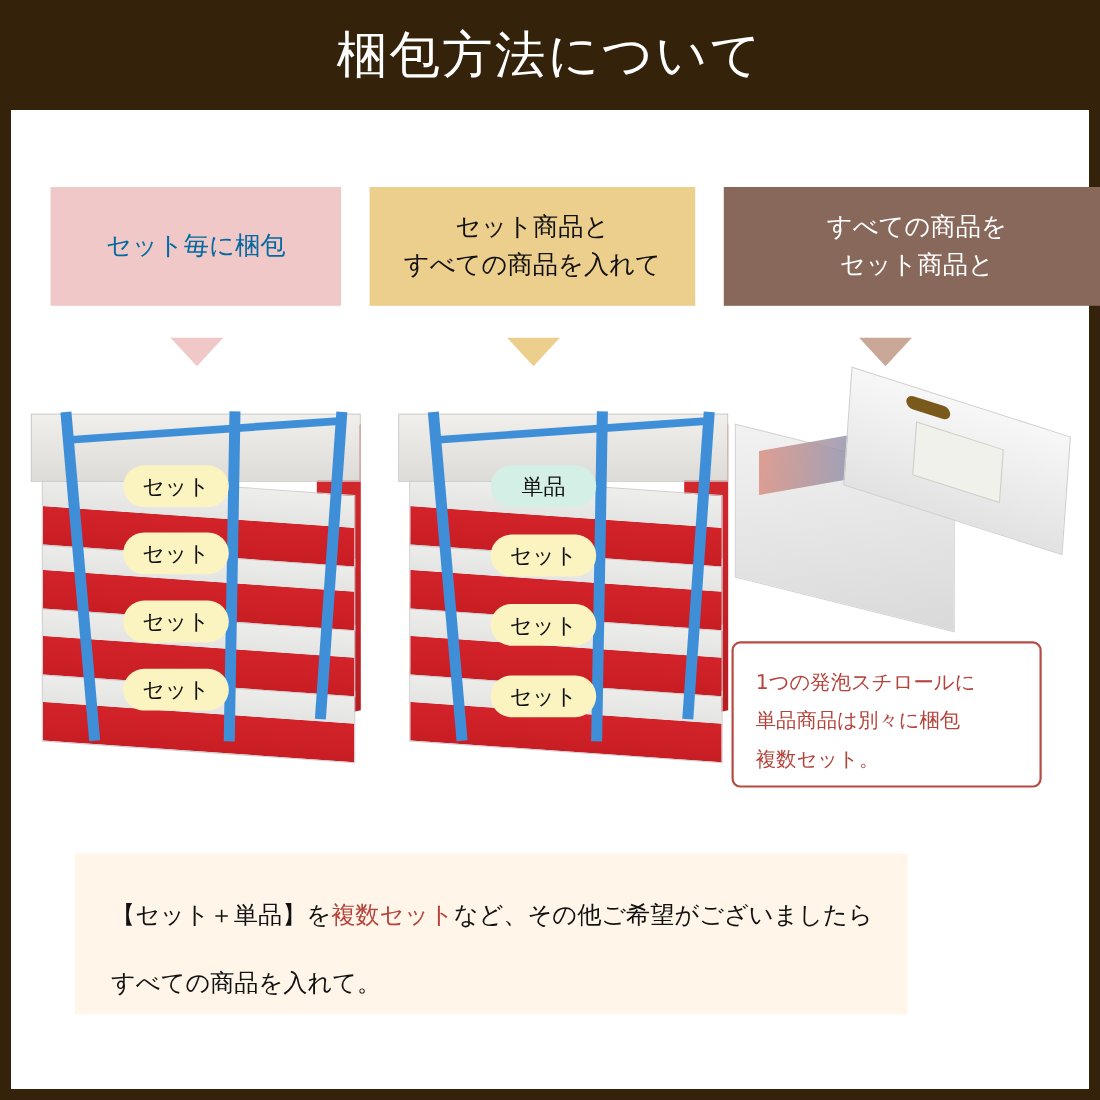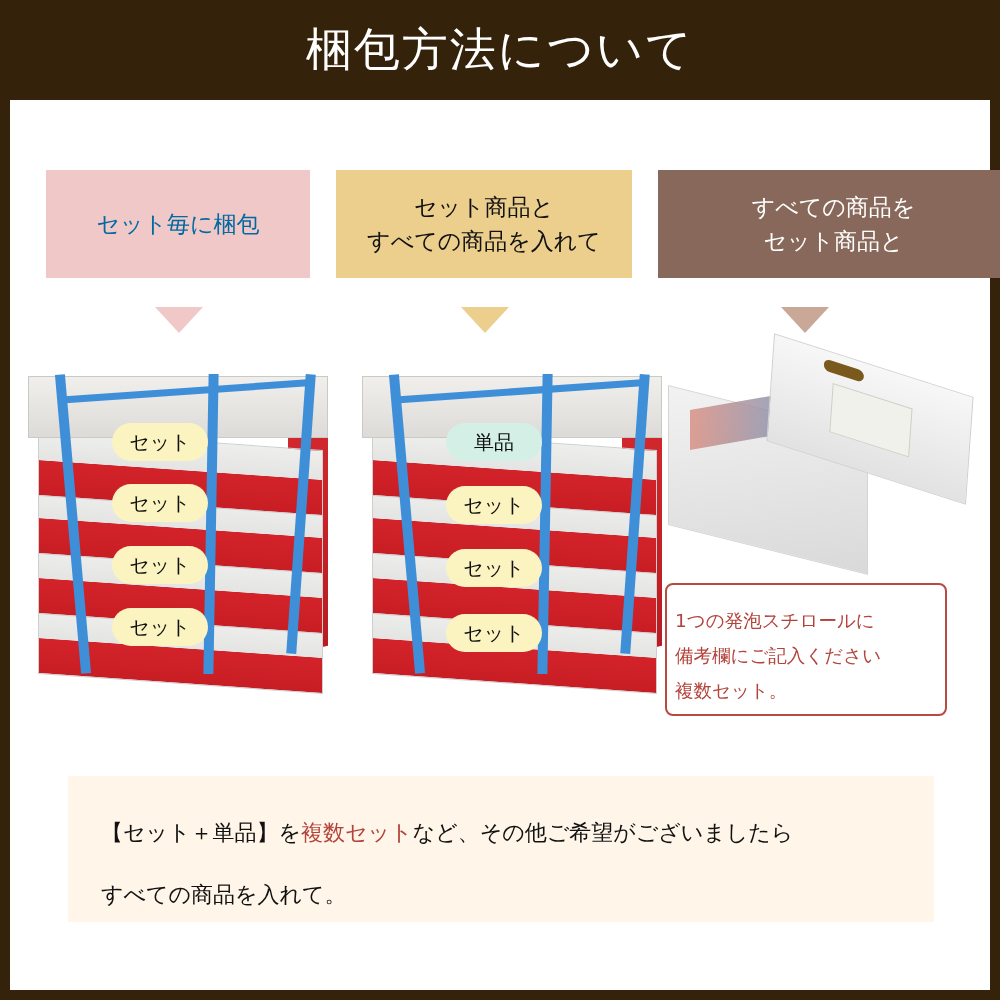--- a/index.html
+++ b/index.html
@@ -102,26 +102,26 @@
       background: #7a5a1c;
     }
     .foam-label {
       position: absolute; left: 60px; top: 30px; width: 80px; height: 50px;
       background: #f1f1ec; border: 1px solid #cfcfc8;
     }
 
     .note-box {
       position: absolute; left: 655px; top: 483px; width: 282px; height: 133px;
       border: 2px solid #b74a43; border-radius: 8px;
-      padding: 18px 0 0 8px;
+      padding: 18px 0 0 20px;
       color: #b3433b; font-size: 18.5px; line-height: 35px;
     }
 
     .info-box {
-      position: absolute; left: 58px; top: 676px; width: 866px; height: 146px;
+      position: absolute; left: 58px; top: 676px; width: 757px; height: 146px;
       background: #fff5e8;
       padding: 26px 0 0 33px;
       font-size: 22px; line-height: 62px; color: #111;
     }
     .accent { color: #b3433b; }
   </style>
 </head>
 <body>
 
 <div class="header">
@@ -188,21 +188,21 @@
     <div class="foam-body"></div>
     <div class="foam-contents"></div>
     <div class="foam-lid">
       <div class="foam-badge"></div>
       <div class="foam-label"></div>
     </div>
   </div>
 
   <div class="note-box">
     <div>1つの発泡スチロールに</div>
-    <div>備考欄にご記入ください</div>
+    <div>単品商品は別々に梱包</div>
     <div>複数セット。</div>
   </div>
 
   <div class="info-box">
     <div>
       <span>【セット＋単品】を</span><span class="accent">複数セット</span><span>など、その他ご希望がございましたら</span>
     </div>
     <div>すべての商品を入れて。</div>
   </div>
 

